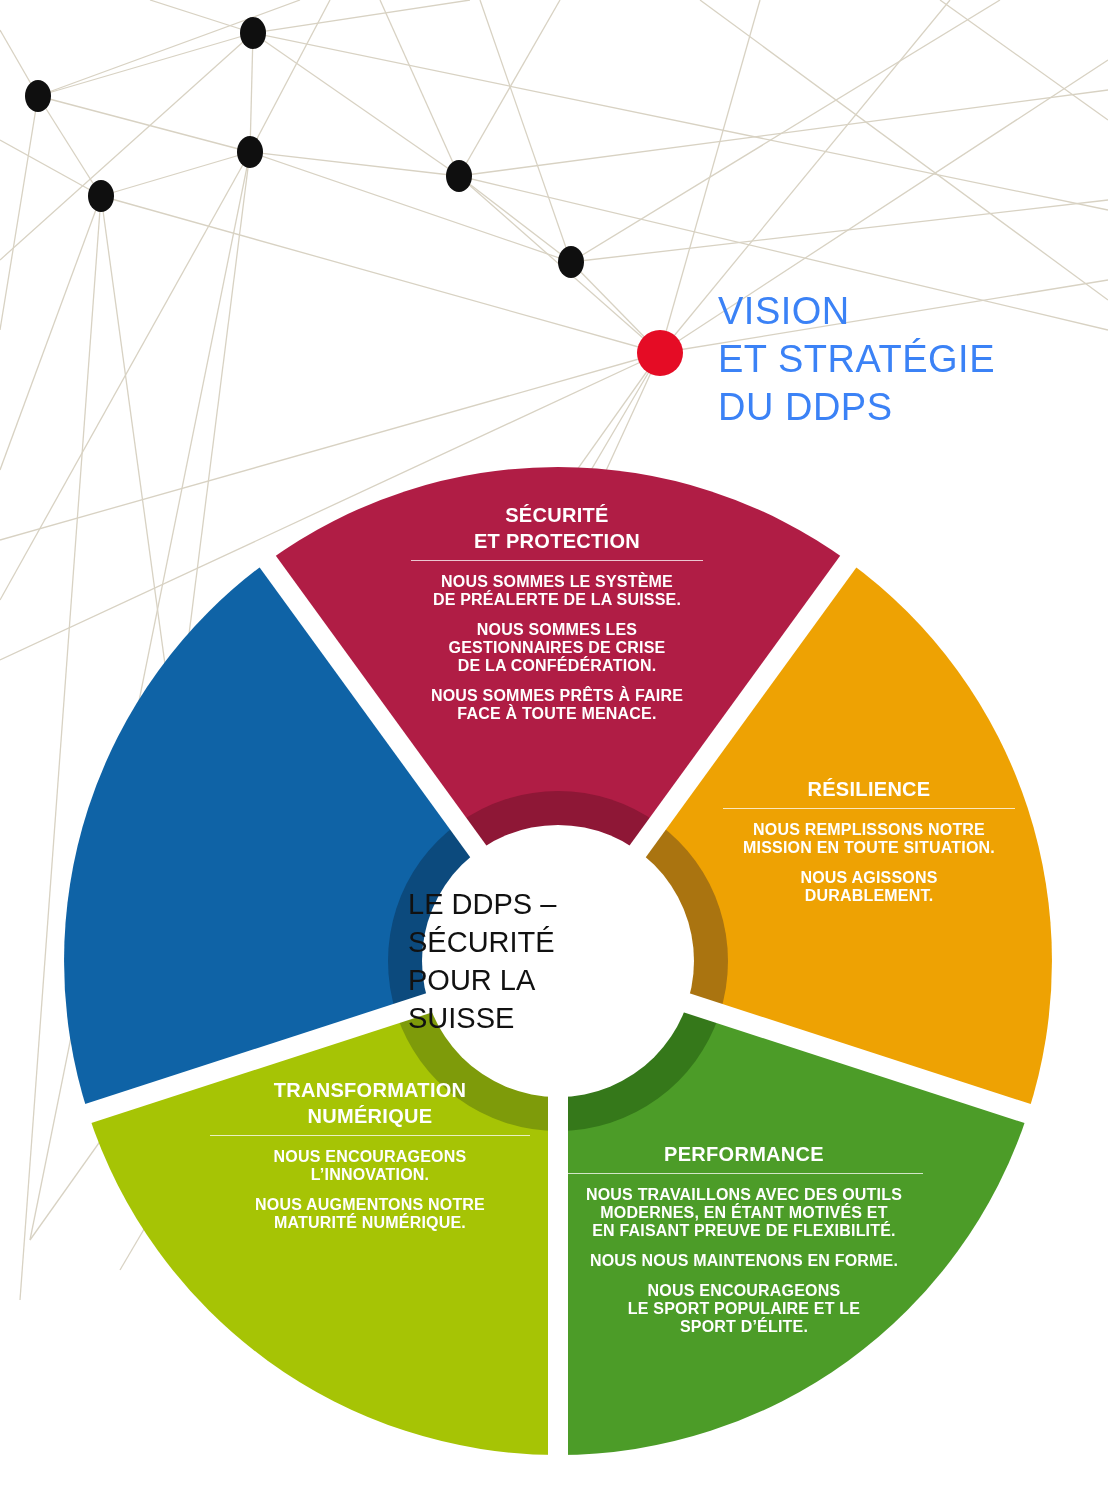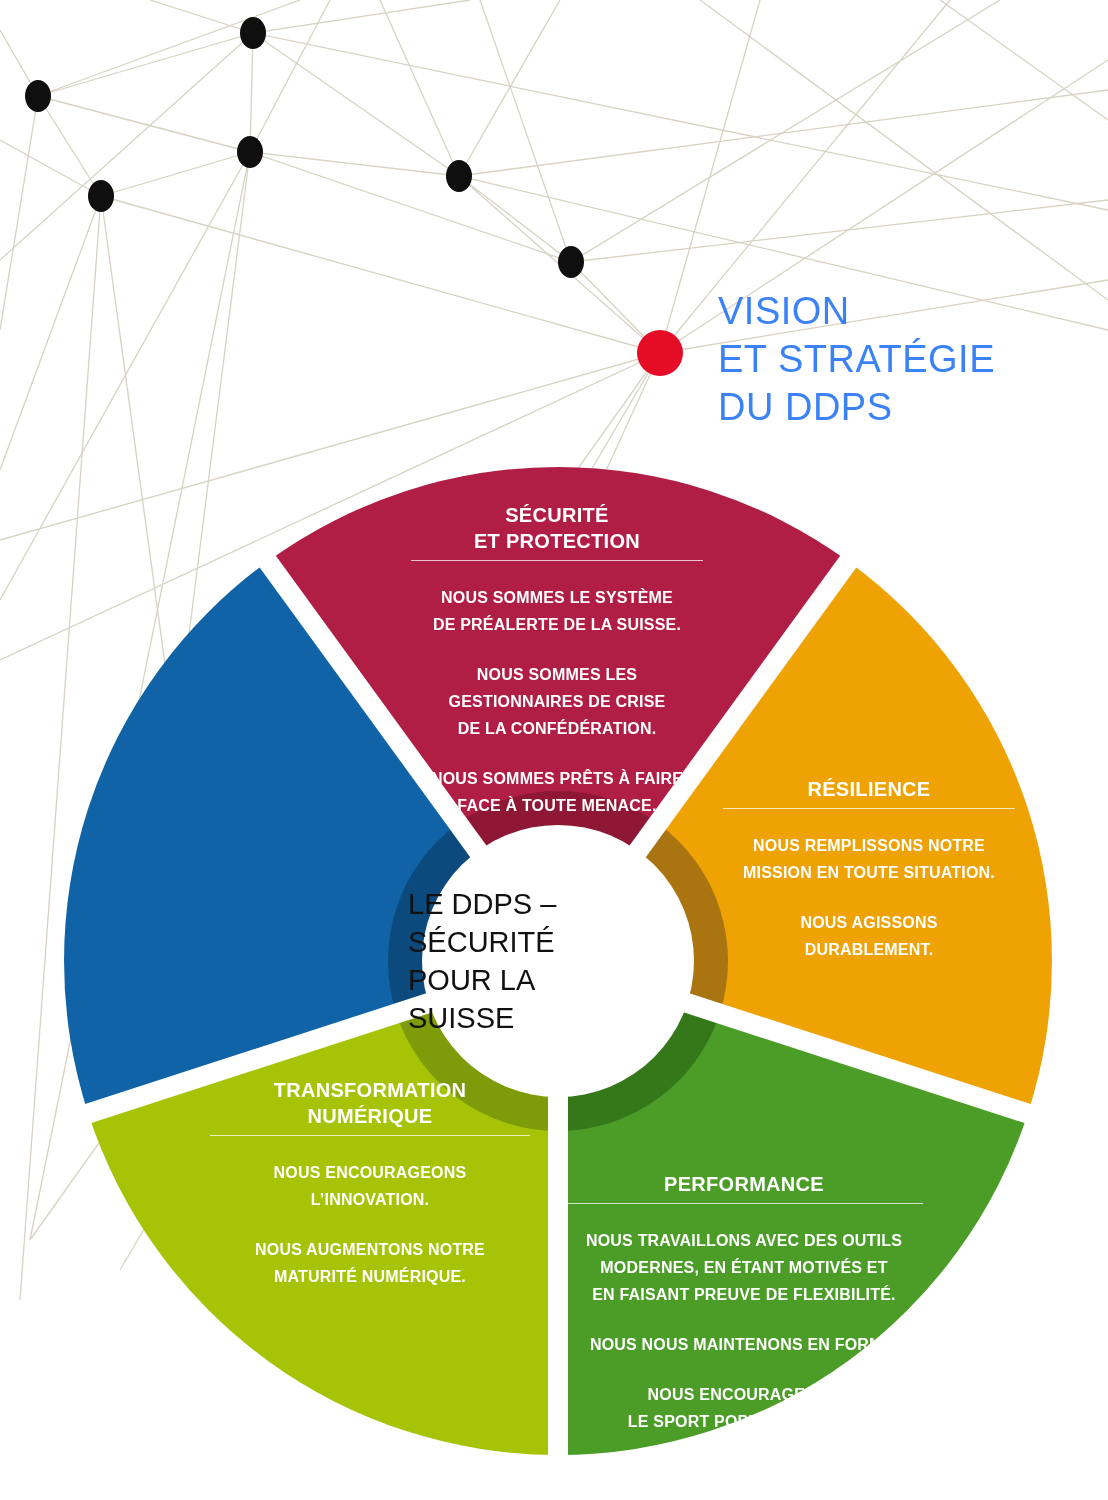--- a/index.html
+++ b/index.html
@@ -40,22 +40,22 @@
     letter-spacing:.3px;
   }
   .seg-rule{
     height:1px;
     background:rgba(255,255,255,.75);
     width:94%;
     margin:6px auto 0;
   }
   .seg p{
     font-size:16px;
-    line-height:27px;
-    margin:23px 0 0;
+    line-height:18px;
+    margin:12px 0 0;
     letter-spacing:.2px;
   }
   .center-label{
     position:absolute;
     left:558px; top:961px;
     transform:translate(-50%,-50%);
     width:300px;
     font-size:29px;
     line-height:38px;
     font-weight:400;
@@ -180,21 +180,21 @@
   <div class="seg" style="left:370px; top:1077px; width:340px">
     <div class="seg-title pre">TRANSFORMATION
 NUMÉRIQUE</div>
     <div class="seg-rule"></div>
     <p class="pre">NOUS ENCOURAGEONS
 L’INNOVATION.</p>
     <p class="pre">NOUS AUGMENTONS NOTRE
 MATURITÉ NUMÉRIQUE.</p>
   </div>
 
-  <div class="seg" style="left:744px; top:1171px; width:380px">
+  <div class="seg" style="left:744px; top:1141px; width:380px">
     <div class="seg-title pre">PERFORMANCE</div>
     <div class="seg-rule"></div>
     <p class="pre">NOUS TRAVAILLONS AVEC DES OUTILS
 MODERNES, EN ÉTANT MOTIVÉS ET
 EN FAISANT PREUVE DE FLEXIBILITÉ.</p>
     <p class="pre">NOUS NOUS MAINTENONS EN FORME.</p>
     <p class="pre">NOUS ENCOURAGEONS
 LE SPORT POPULAIRE ET LE
 SPORT D’ÉLITE.</p>
   </div>

